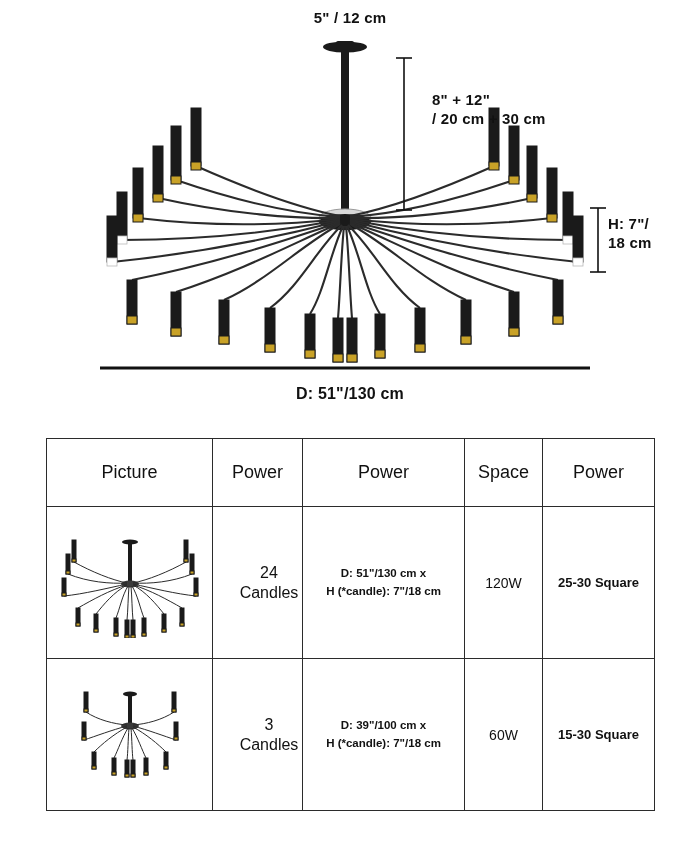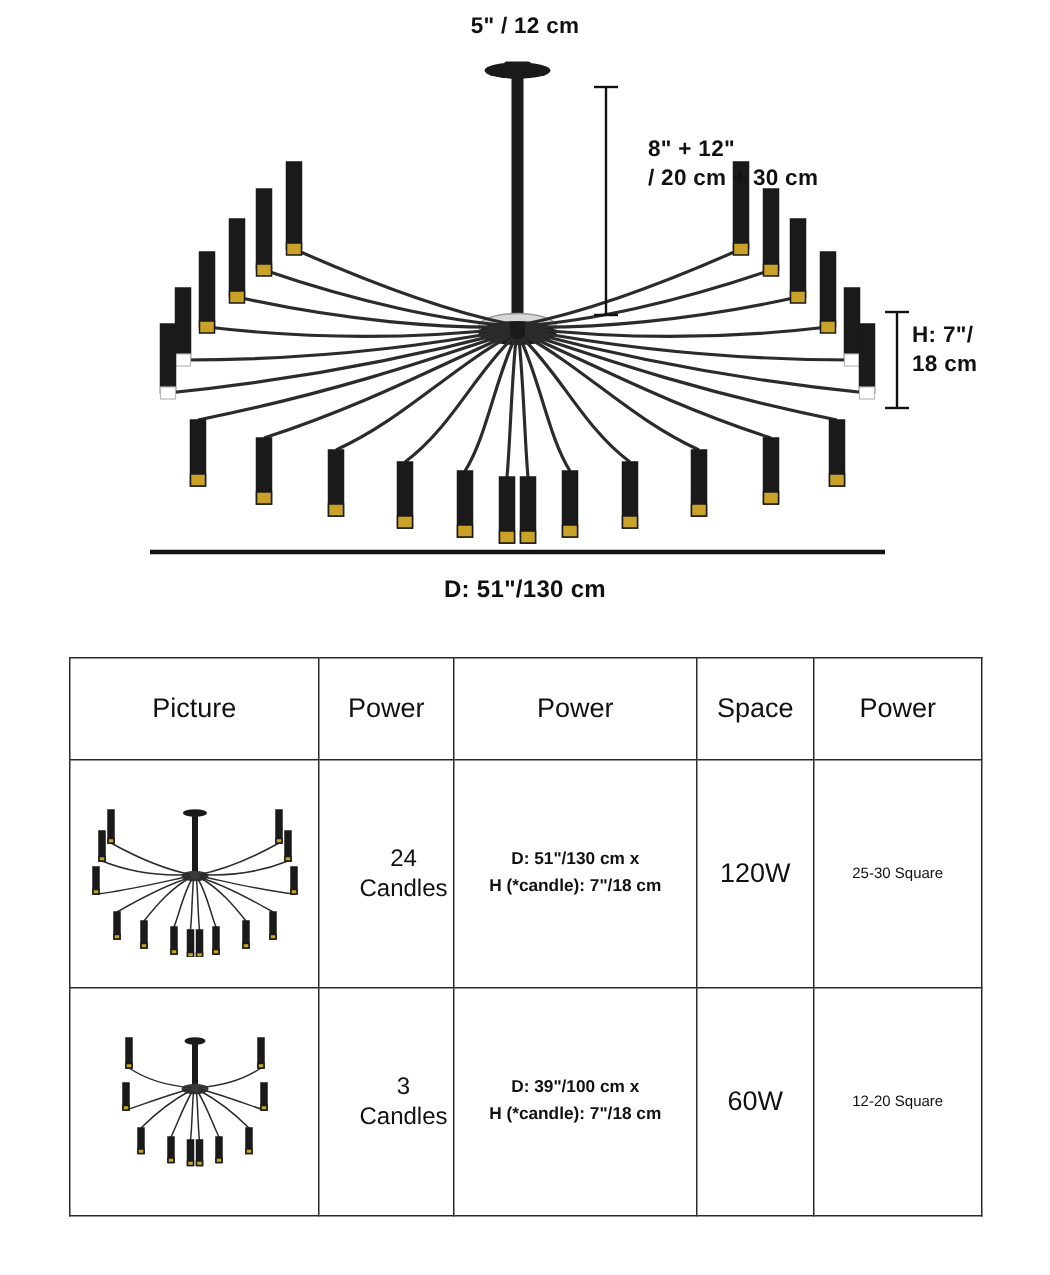--- a/index.html
+++ b/index.html
@@ -79,26 +79,26 @@
     padding-left: 24px;
   }
   td.cell-size {
     font-size: 11.5px;
     font-weight: bold;
     line-height: 1.5;
     white-space: pre-line;
     padding: 0 6px;
   }
   td.cell-power {
-    font-size: 18px;
+    font-size: 14px;
     margin-top: 44px;
   }
   td.cell-space {
-    font-size: 10px;
-    font-weight: normal;
+    font-size: 13px;
+    font-weight: bold;
   }
   td.cell-pic { padding: 4px; }
   td.cell-pic svg { display: block; margin: 0 auto; }
 </style>
 </head>
 <body>
 
 <div id="page">
 
   <div id="diagram">
@@ -449,19 +449,19 @@
                     </g>
                 </g>
               </g>
             </svg>
           </td>
           <td class="cell-model">3
 Candles</td>
           <td class="cell-size">D: 39"/100 cm x
 H (*candle): 7"/18 cm</td>
           <td class="cell-power">60W</td>
-          <td class="cell-space">12-20 Square</td>
+          <td class="cell-space">15-30 Square</td>
         </tr>
       </tbody>
     </table>
   </div>
 
 </div>
 
 </body></html>

